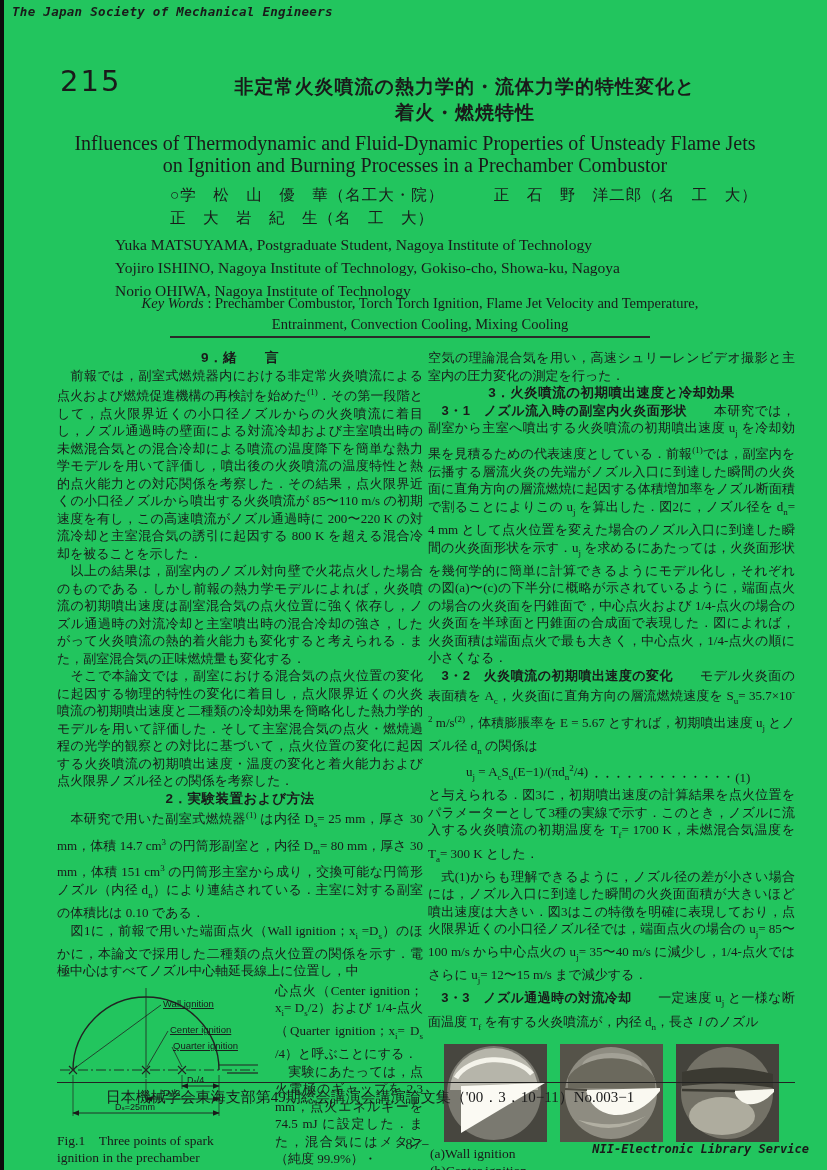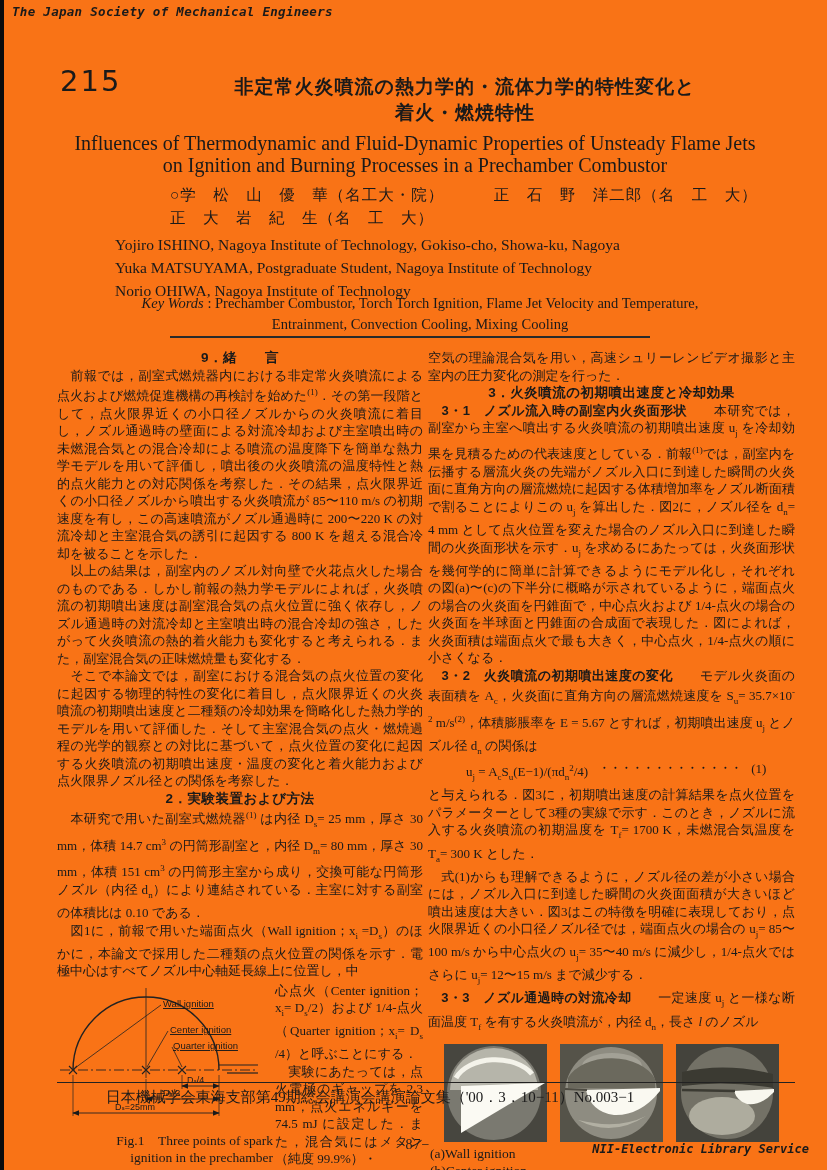--- a/index.html
+++ b/index.html
@@ -1,19 +1,19 @@
 <!DOCTYPE html>
 <html><head>
 <meta charset="utf-8">
 <style>
   html,body{margin:0;padding:0;background:#e8e8e4;}
   .paper{
     position:relative;
     width:827px;height:1170px;
-    background:#f97316;
+    background:#22c55e;
     font-family:"Liberation Serif","DejaVu Serif",serif;
     color:#1a1a1a;
     overflow:hidden;
   }
   .edge-bar{position:absolute;left:0;top:0;width:4px;height:1170px;background:#0c0c0c;}
   .jsme-header{
     position:absolute;top:4px;left:12px;
     font-family:"DejaVu Sans Mono","Liberation Mono",monospace;
     font-style:italic;font-weight:bold;font-size:12.5px;letter-spacing:.3px;
   }
@@ -51,26 +51,26 @@
   .col p{margin:0;text-indent:0;}
   .col-left{left:57px;width:366px;}
   .col-right{left:428px;width:367px;}
   .sec-heading{
     text-align:center;font-weight:bold;
     font-family:"Liberation Sans","DejaVu Sans",sans-serif;
     font-size:13.5px;letter-spacing:.5px;
   }
   .lead{font-weight:bold;font-family:"Liberation Sans","DejaVu Sans",sans-serif;}
   sub,sup{font-size:9px;}
-  .equation{display:flex;align-items:flex-start;padding-left:38px;gap:10px;}
+  .equation{display:flex;align-items:flex-end;padding-left:38px;gap:2px;}
   .eq-dots{letter-spacing:-1px;font-size:12px;}
 
   .fig1-row{display:flex;margin-top:2px;}
   .fig1-box{width:216px;flex:0 0 216px;}
-  .fig1-caption{text-align:right;font-size:13.5px;line-height:17px;margin-top:6px;}
+  .fig1-caption{text-align:left;font-size:13.5px;line-height:17px;margin-top:6px;}
   .fig1-wrap-text{flex:1;margin-left:2px;}
   .fig1-svg text{font-family:"Liberation Sans","DejaVu Sans",sans-serif;fill:#1a1a1a;}
 
   .fig2-block{margin-top:8px;}
   .fig2-photos{display:flex;gap:13px;justify-content:center;}
   .fig2-photos svg{display:block;}
   .fig2-sub{display:flex;justify-content:flex-end;font-size:13.5px;margin-top:3px;padding:0 2px;flex-direction:column;}
   .fig2-caption{text-align:center;font-size:13.5px;line-height:17px;margin-top:2px;}
 
   .foot-rule{position:absolute;top:1082px;left:57px;width:738px;border-top:1.3px solid #222;}
@@ -100,22 +100,22 @@
     <div>Influences of Thermodynamic and Fluid-Dynamic Properties of Unsteady Flame Jets</div>
     <div>on Ignition and Burning Processes in a Prechamber Combustor</div>
   </div>
 
   <div class="authors-ja">
     <div>○学　松　山　優　華（名工大・院）　　　正　石　野　洋二郎（名　工　大）</div>
     <div>正　大　岩　紀　生（名　工　大）</div>
   </div>
 
   <div class="authors-en">
+    <div>Yuka MATSUYAMA, Postgraduate Student, Nagoya Institute of Technology</div>
     <div>Yojiro ISHINO, Nagoya Institute of Technology, Gokiso-cho, Showa-ku, Nagoya</div>
-    <div>Yuka MATSUYAMA, Postgraduate Student, Nagoya Institute of Technology</div>
     <div>Norio OHIWA, Nagoya Institute of Technology</div>
   </div>
 
   <div class="keywords">
     <div><span class="kw-label">Key Words</span><span> : Prechamber Combustor, Torch Torch Ignition, Flame Jet Velocity and Temperature,</span></div>
     <div>Entrainment, Convection Cooling, Mixing Cooling</div>
   </div>
 
   <div class="head-rule"></div>
 

